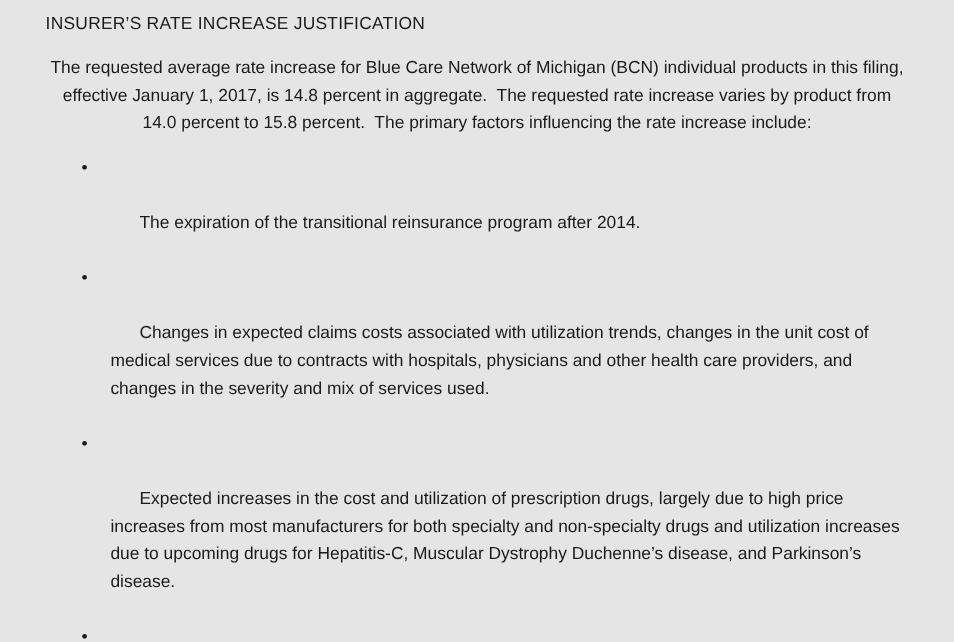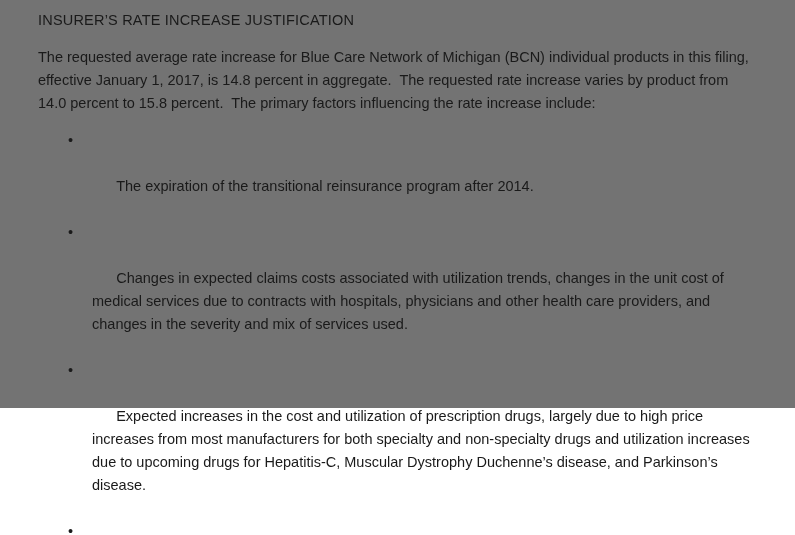--- a/index.html
+++ b/index.html
@@ -10,37 +10,38 @@
   body {
     width: 795px;
     height: 535px;
     overflow: hidden;
     font-family: "Liberation Sans", sans-serif;
     color: #1a1a1a;
   }
   .page {
     box-sizing: border-box;
     width: 795px;
-    height: 408px;
+    height: 535px;
     padding: 9px 38px 0 38px;
-    background: #737373;
+    background: #e5e5e5;
   }
   .doc-title {
     font-size: 14.5px;
     font-weight: 400;
     line-height: 23px;
     margin: 0 0 14px 0;
     letter-spacing: 0.2px;
     white-space: pre-wrap;
   }
   .para {
     font-size: 14.5px;
     line-height: 23px;
     margin: 0 0 14px 0;
     white-space: pre-wrap;
+    text-align: center;
   }
   ul.factors {
     list-style: none;
     margin: 0 0 14px 0;
     padding: 0 0 0 54px;
   }
   ul.factors li {
     position: relative;
     font-size: 14.5px;
     line-height: 23px;

